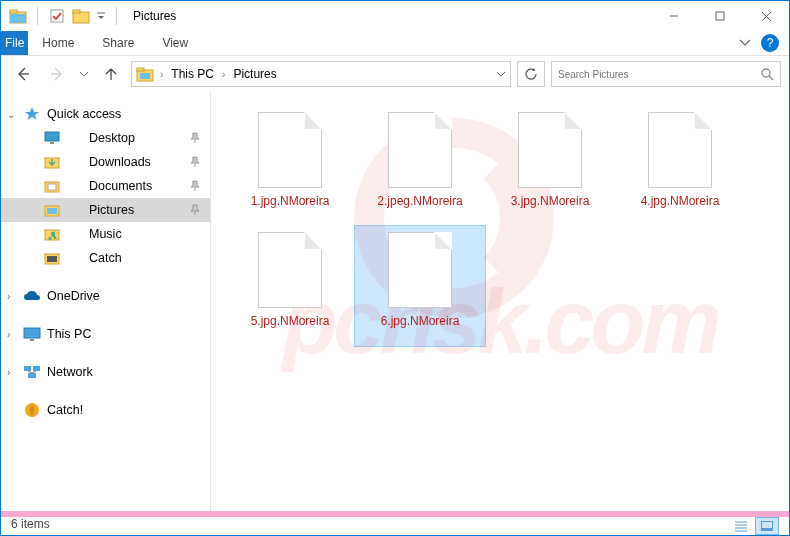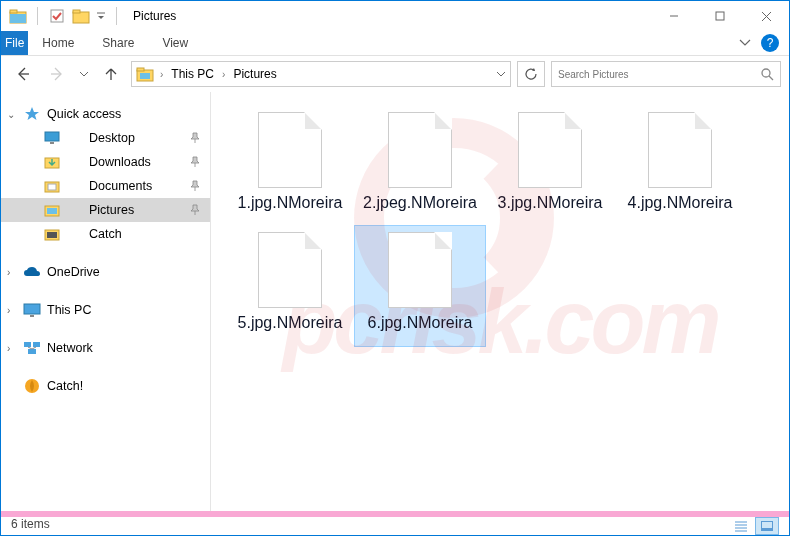--- a/index.html
+++ b/index.html
@@ -43,21 +43,21 @@
 .ic { width: 18px; height: 18px; display: inline-flex; align-items: center; justify-content: center; flex-shrink: 0; }
 
 .file-pane { flex: 1; padding: 14px 0 0 14px; position: relative; overflow: hidden; }
 .files-grid { display: flex; flex-wrap: wrap; gap: 0; }
 .file-item { width: 130px; height: 120px; display: flex; flex-direction: column; align-items: center; justify-content: flex-start; padding-top: 6px; }
 .file-item.sel { background: #cce8ff; outline: 1px solid #99d1ff; }
 .file-thumb { width: 70px; height: 76px; position: relative; }
 .file-thumb .page { width: 64px; height: 76px; background: #fff; border: 1px solid #ccc; position: absolute; left: 3px; top: 0; }
 .file-thumb .page::before { content: ""; position: absolute; right: -1px; top: -1px; border-style: solid; border-width: 0 18px 18px 0; border-color: transparent #fff transparent transparent; }
 .file-thumb .page::after { content: ""; position: absolute; right: 0; top: 0; width: 0; height: 0; border-style: solid; border-width: 16px 0 0 16px; border-color: transparent transparent transparent #e8e8e8; }
-.file-label { font-size: 16px; color: #0f172a; margin-top: 6px; text-align: center; word-break: break-word; max-width: 120px; }
+.file-label { font-size: 12px; color: #b91c1c; margin-top: 6px; text-align: center; word-break: break-word; max-width: 120px; }
 
 .watermark { position: absolute; top: 55%; left: 50%; transform: translate(-50%, -50%); font-size: 90px; font-weight: 700; color: rgba(200, 0, 0, 0.08); font-style: italic; letter-spacing: -4px; white-space: nowrap; pointer-events: none; font-family: Arial, sans-serif; }
 .wm-logo { position: absolute; top: 30%; left: 42%; transform: translate(-50%,-50%); pointer-events: none; opacity: 0.07; }
 
 .statusbar { height: 24px; border-top: 6px solid #f9a8d4; display: flex; align-items: flex-start; font-size: 12px; color: #444; padding: 0 10px; }
 .view-toggles { margin-left: auto; display: flex; gap: 2px; }
 .vt { width: 24px; height: 18px; border: 1px solid transparent; display: flex; align-items: center; justify-content: center; }
 .vt.act { border-color: #7ab7e8; background: #cde6f7; }
 
 svg { display: block; }
@@ -257,20 +257,29 @@
         <span class="pin">
             <svg width="10" height="12" viewBox="0 0 10 12">
               <path d="M3 1 L7 1 L7 5 L9 7 L1 7 L3 5 Z M5 7 L5 11" stroke="#888" fill="#ccc" stroke-width="0.8"></path>
             </svg>
           </span>
       </div>
       <div class="tree-item sub">
         <span class="ic">
             <svg width="16" height="14" viewBox="0 0 16 14">
               <rect x="1" y="3" width="14" height="10" fill="#ffd664" stroke="#caa43a"></rect>
+              <path d="M6 10 a1.5 1.5 0 1 0 0.1 0 M7.5 10 L7.5 5 L11 4.5 L11 9 a1.5 1.5 0 1 1 -0.1 0" fill="#4a8"></path>
+            </svg>
+          </span>
+        <span>Music</span>
+      </div>
+      <div class="tree-item sub">
+        <span class="ic">
+            <svg width="16" height="14" viewBox="0 0 16 14">
+              <rect x="1" y="3" width="14" height="10" fill="#ffd664" stroke="#caa43a"></rect>
               <rect x="3" y="5" width="10" height="6" fill="#555"></rect>
             </svg>
           </span>
         <span>Catch</span>
       </div>
 
       <div class="tree-spacer"></div>
       <div class="tree-item root">
         <span class="caret">›</span>
         <span class="ic">

